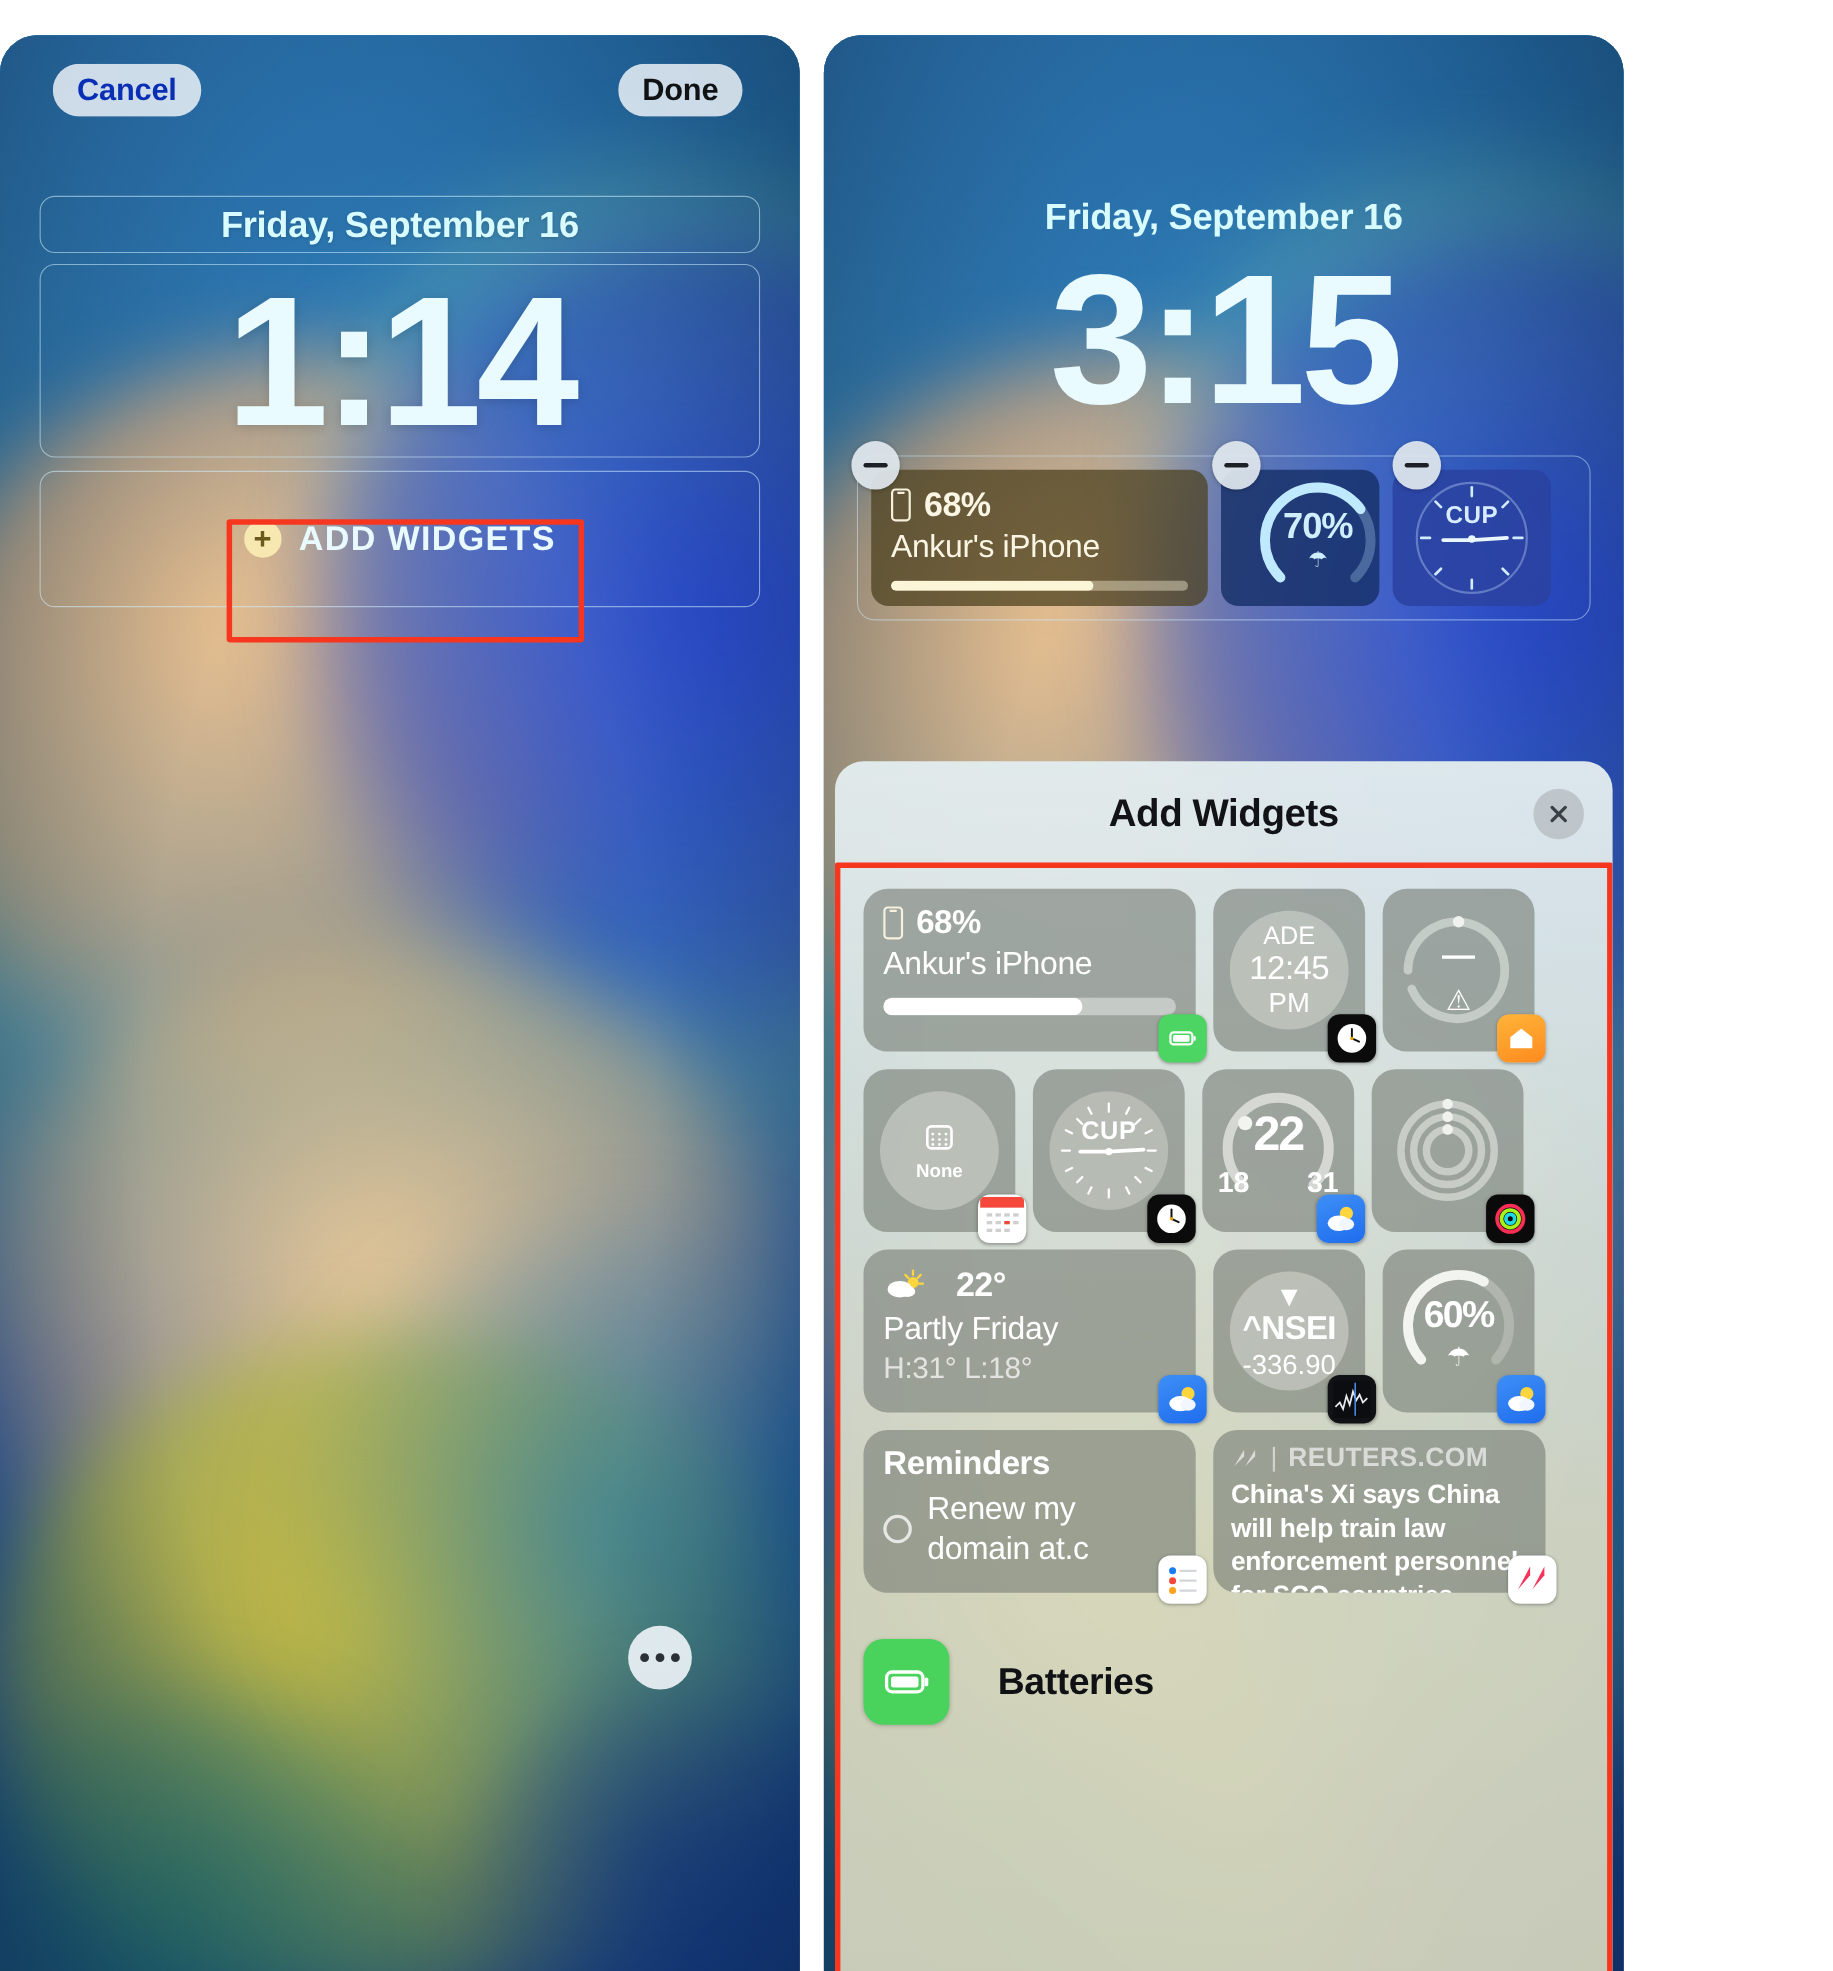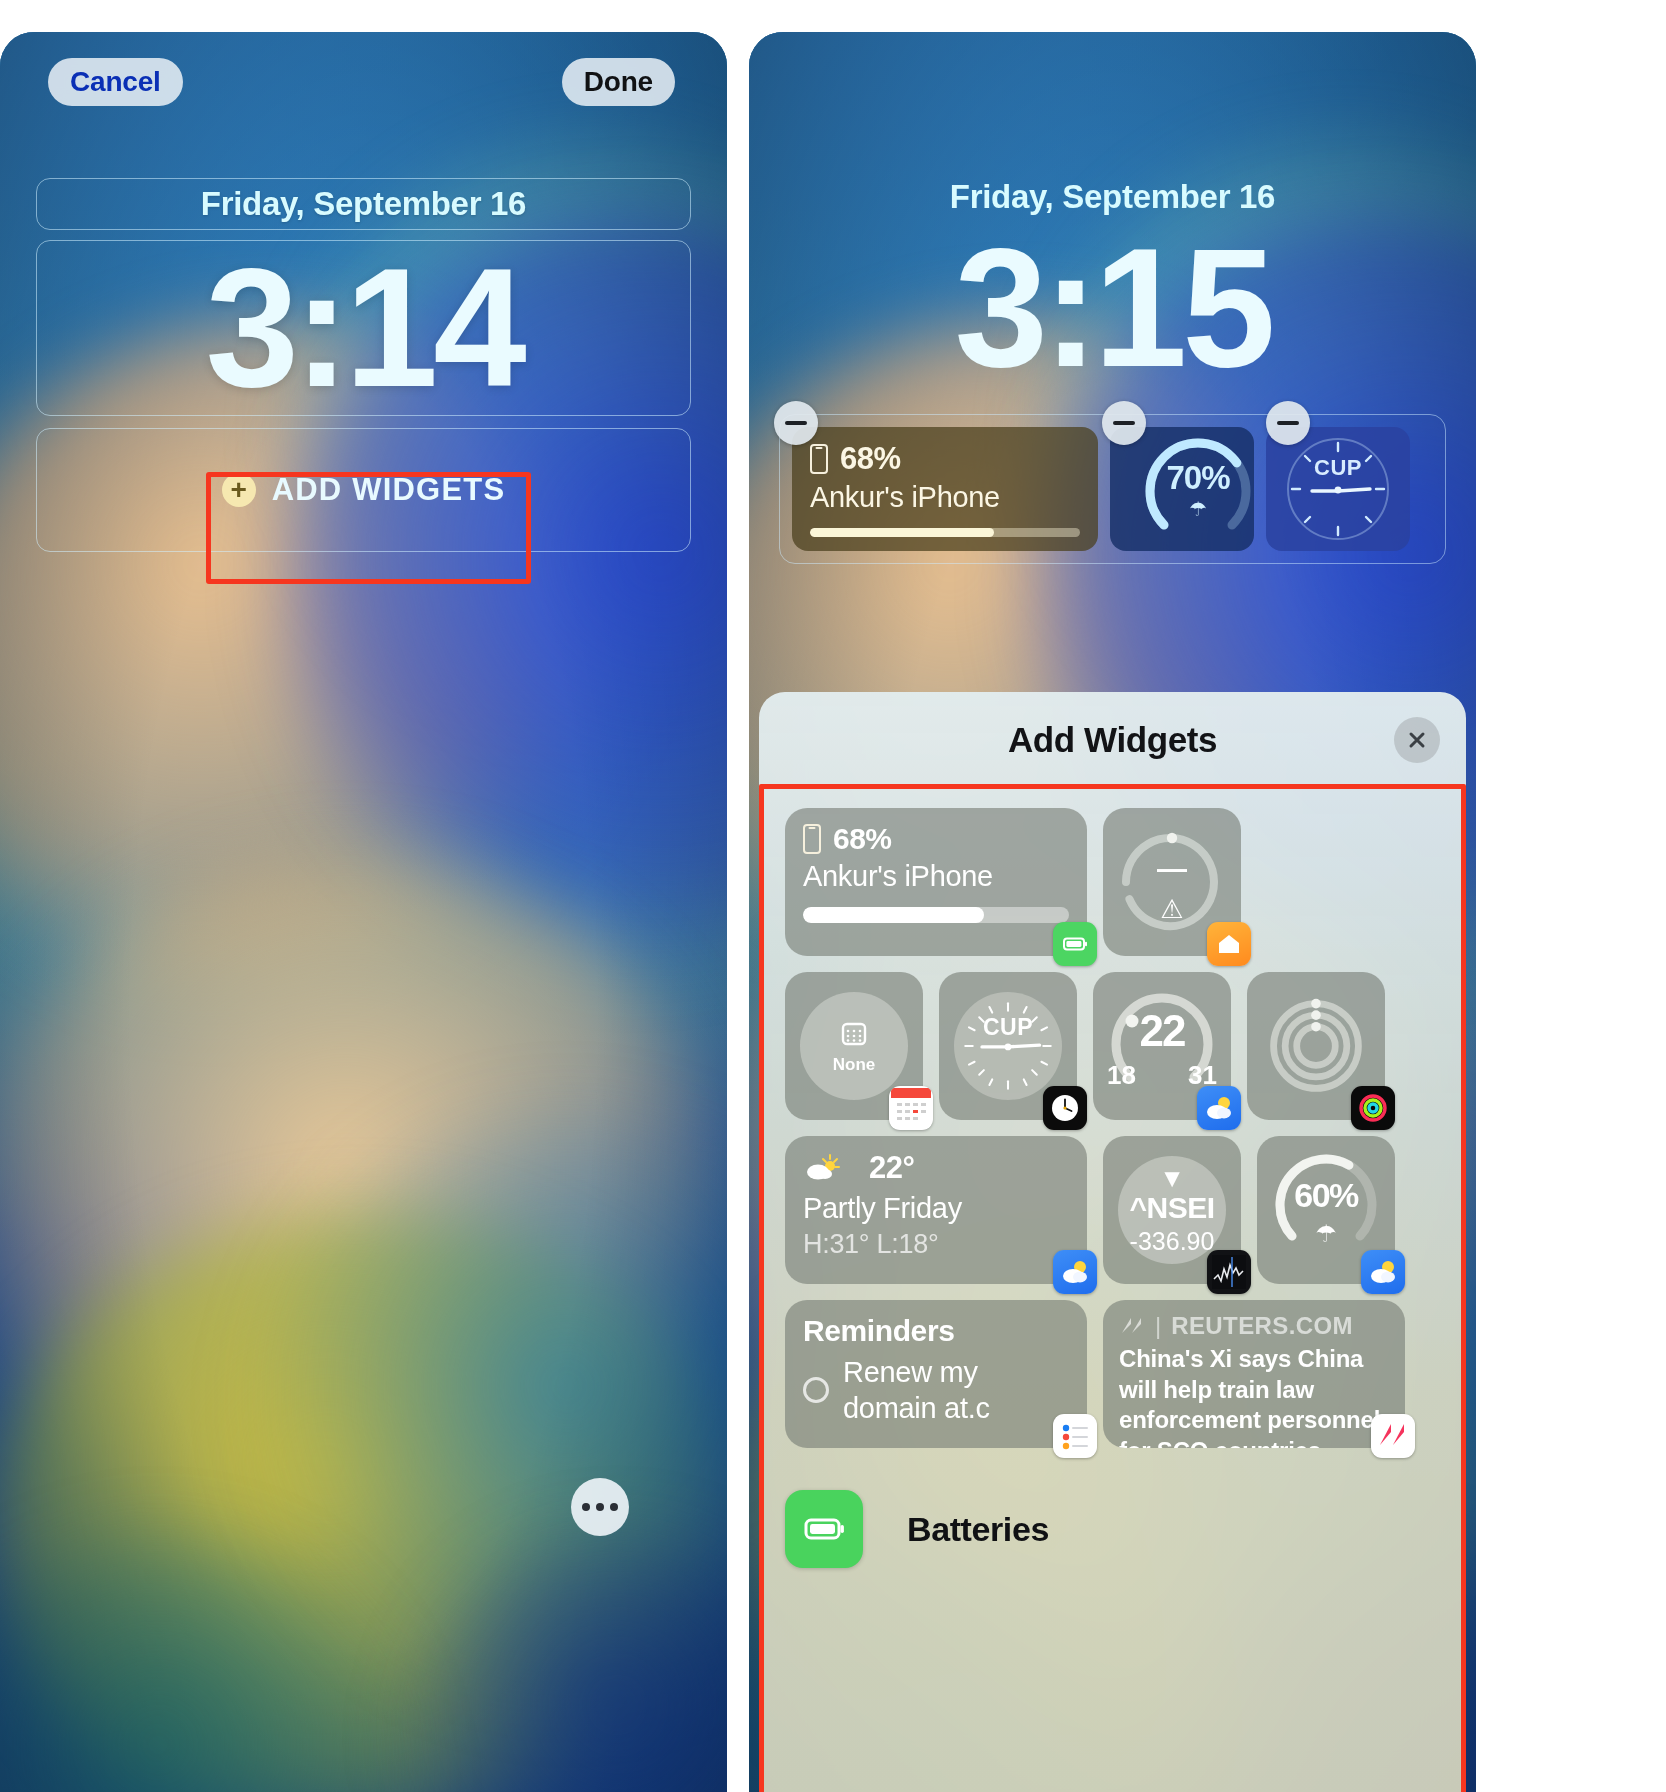--- a/index.html
+++ b/index.html
@@ -290,21 +290,21 @@
     <div class="topbar">
       <div class="pill-btn btn-cancel">Cancel</div>
       <div class="pill-btn btn-done">Done</div>
     </div>
 
     <div class="lock-stack">
       <div class="slot slot-date">
         <div class="date-text">Friday, September 16</div>
       </div>
       <div class="slot slot-time">
-        <div class="time-text">3:14</div>
+        <div class="time-text">1:14</div>
       </div>
       <div class="slot slot-widgets">
         <div class="add-widgets-row">
           <div class="plus-badge">+</div>
           <div class="add-widgets-label">ADD WIDGETS</div>
         </div>
       </div>
     </div>
 
     <div class="hl hl-add"></div>
@@ -413,20 +413,37 @@
             </div>
             <div class="appicon ic-battery">
               <svg width="30" height="30" viewBox="0 0 30 30">
                 <rect x="4" y="9.5" width="20" height="11" rx="3" fill="none" stroke="#fff" stroke-width="2"></rect>
                 <rect x="6.4" y="12" width="15" height="6" rx="1.4" fill="#fff"></rect>
                 <rect x="25" y="12.8" width="2" height="4.4" rx="1" fill="#fff"></rect>
               </svg>
             </div>
           </div>
 
+          <div class="tile sq">
+            <div class="inner">
+              <div class="circ-fill">
+                <span class="clk-city">ADE</span>
+                <span class="clk-time">12:45</span>
+                <span class="clk-ampm">PM</span>
+              </div>
+            </div>
+            <div class="appicon ic-clock">
+              <svg width="34" height="34" viewBox="0 0 34 34">
+                <circle cx="17" cy="17" r="13" fill="#fff"></circle>
+                <line x1="17" y1="17" x2="17" y2="8.5" stroke="#111" stroke-width="1.8" stroke-linecap="round"></line>
+                <line x1="17" y1="17" x2="23.5" y2="20" stroke="#111" stroke-width="1.8" stroke-linecap="round"></line>
+                <circle cx="17" cy="17" r="1.6" fill="#e8a400"></circle>
+              </svg>
+            </div>
+          </div>
 
           <div class="tile sq">
             <div class="inner">
               <svg viewBox="0 0 112 112" width="112" height="112" style="position:absolute;left:50%;top:50%;transform:translate(-50%,-50%)">
                 <path d="M56 10 A44 44 0 1 1 55.9 10" fill="none" stroke="rgba(232,236,232,.55)" stroke-width="8" stroke-linecap="round" stroke-dasharray="258 18" transform="rotate(-90 56 56)"></path>
                 <circle cx="56" cy="12" r="5.2" fill="#f0f2ee"></circle>
               </svg>
               <div style="position:absolute;left:0;right:0;top:44px;text-align:center;font-size:30px;color:#fff;font-weight:600;">—</div>
               <div style="position:absolute;left:0;right:0;top:86px;text-align:center;font-size:26px;color:#fff;">⚠</div>
             </div>

